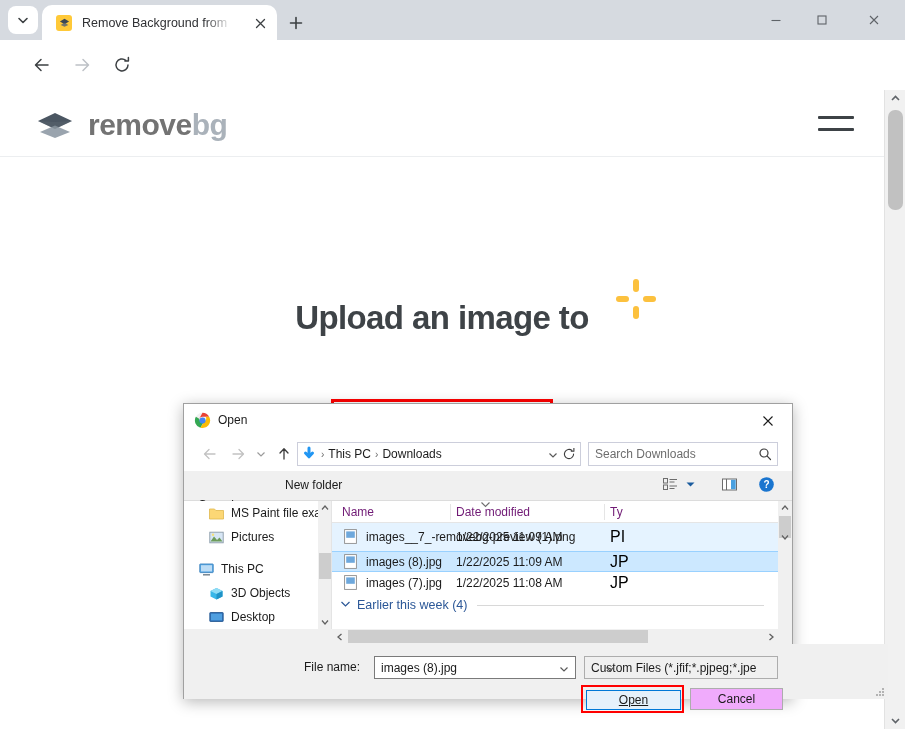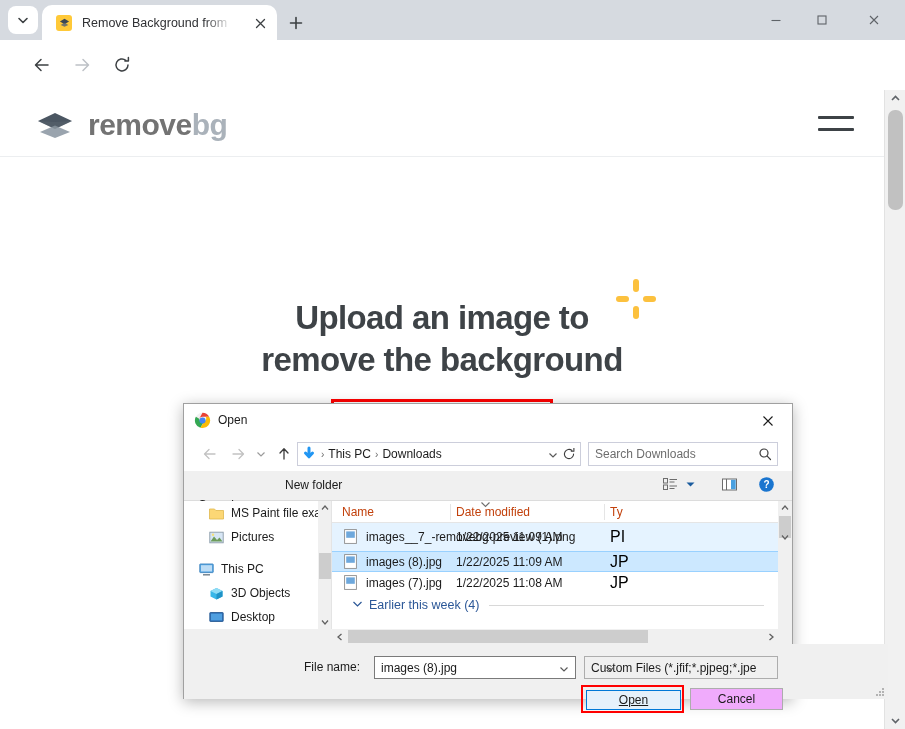--- a/index.html
+++ b/index.html
@@ -165,34 +165,34 @@
   .np-item.indent{padding-left:24px;}
   .np-ico{width:16px;height:16px;margin-right:7px;flex:none;display:flex;align-items:center;justify-content:center;}
   .np-scroll{position:absolute;right:0;top:0;width:14px;height:128px;background:#f0f0f0;}
   .np-scroll .arrow{position:absolute;left:0;width:14px;height:14px;display:flex;align-items:center;justify-content:center;}
   .np-scroll .up{top:0;} .np-scroll .down{bottom:0;}
   .np-thumb{position:absolute;left:1px;top:52px;width:12px;height:26px;background:#cdcdcd;}
   .np-divider{position:absolute;left:147px;top:0;width:1px;height:128px;background:#e4e4e4;}
 
   .list-pane{position:absolute;left:148px;top:0;width:460px;height:128px;background:#fff;overflow:hidden;}
   .col-head{position:absolute;left:0;top:0;width:446px;height:22px;background:#fff;border-bottom:1px solid #e5e5e5;box-sizing:border-box;}
-  .ch{position:absolute;top:4px;font-size:12px;color:#c2410c;text-align:right;}
+  .ch{position:absolute;top:4px;font-size:12px;color:#701a75;text-align:right;}
   .ch-name{left:10px;} .ch-date{left:124px;} .ch-type{left:278px;}
   .ch-sep{position:absolute;top:3px;width:1px;height:16px;background:#e5e5e5;}
   .sort-chev{position:absolute;left:148px;top:-3px;}
   .rows{position:absolute;left:0;top:22px;width:446px;}
   .row{position:relative;height:21px;display:flex;align-items:center;}
   .row.clip{height:28px;overflow:hidden;}
   .row.sel{background:#cce8ff;border-top:1px solid #99d1ff;border-bottom:1px solid #99d1ff;box-sizing:border-box;}
   .row.sel-top{background:#e5f3ff;}
   .r-ico{width:14px;height:16px;margin-left:12px;margin-right:8px;flex:none;}
   .r-name{font-size:12px;color:#1b1b1b;white-space:nowrap;}
   .r-date{position:absolute;left:124px;font-size:12px;color:#1b1b1b;white-space:nowrap;}
   .r-type{position:absolute;left:278px;font-size:16px;color:#000000;}
-  .grp{display:flex;align-items:center;height:24px;padding-left:20px;}
+  .grp{display:flex;align-items:center;height:24px;padding-left:8px;}
   .grp-txt{font-size:12.5px;color:#2b5797;margin-left:6px;}
   .grp-line{flex:1;height:1px;background:#d8d8d8;margin-left:10px;margin-right:14px;}
   .lp-scroll{position:absolute;right:0;top:0;width:14px;height:128px;background:#f0f0f0;}
   .lp-scroll .arrow{position:absolute;left:0;width:14px;height:14px;display:flex;align-items:center;justify-content:center;}
   .lp-scroll .up{top:0;} .lp-scroll .down{bottom:85px;}
   .lp-thumb{position:absolute;left:1px;top:15px;width:12px;height:22px;background:#cdcdcd;}
 
   .hscroll{position:absolute;left:148px;top:225px;width:460px;height:15px;background:#f0f0f0;}
   .hs-arrow{position:absolute;top:0;width:15px;height:15px;display:flex;align-items:center;justify-content:center;}
   .hs-left{left:0;} .hs-right{right:14px;}
@@ -369,21 +369,20 @@
 
     <div class="hero">
       <div class="sparkle">
         <i class="n"></i>
           <i class="s"></i>
           <i class="w"></i>
           <i class="e"></i>
       </div>
       <div class="headline">
         <div>Upload an image to</div>
-        <div>remove the background</div>
       </div>
       <div class="upload-wrap">
         <button class="upload-btn">Upload Image</button>
       </div>
     </div>
 
     <div class="pg-scroll">
       <div class="arrow up">
         <svg width="9" height="9" viewBox="0 0 9 9">
             <path d="M1 6 L4.5 2.5 L8 6" fill="none" stroke="#5f6368" stroke-width="1.6"></path>

